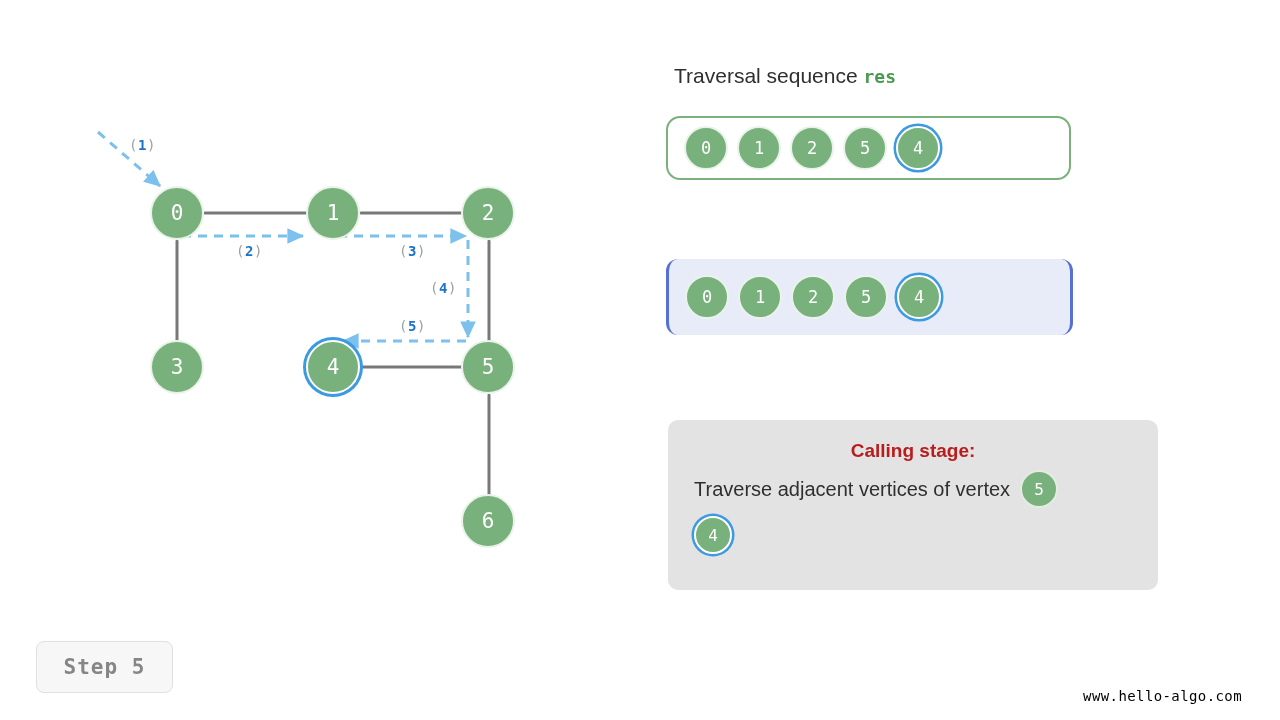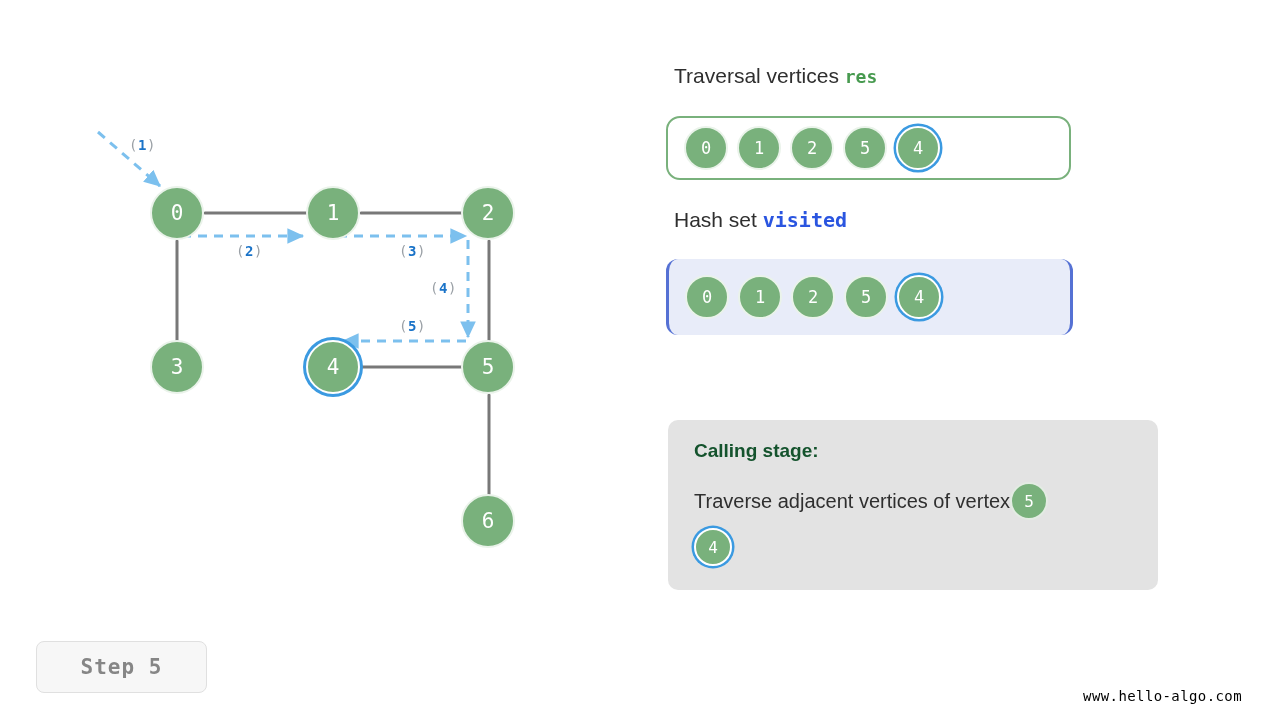--- a/index.html
+++ b/index.html
@@ -147,52 +147,53 @@
     left: 2px; top: 420px;
     width: 490px; height: 170px;
     background: #e3e3e3;
     border-radius: 10px;
     box-sizing: border-box;
     padding: 20px 26px;
   }
   #stage-heading {
     font-size: 19px;
     font-weight: 700;
-    color: #14532d;
-    margin-bottom: 16px;
+    color: #b91c1c;
+    margin-bottom: 4px;
+    text-align: center;
   }
   .stage-line {
     display: flex;
     align-items: center;
     font-size: 20px;
     color: #2f2f2f;
     height: 46px;
   }
-  .stage-line .txt { }
+  .stage-line .txt { margin-right: 10px; }
   .stage-chip {
     width: 38px; height: 38px;
     border-radius: 50%;
     background: #79b17c;
     border: 2px solid #e3ece3;
     box-sizing: border-box;
     display: flex; align-items: center; justify-content: center;
     color: #ffffff;
     font-family: "DejaVu Sans Mono", "Liberation Mono", monospace;
     font-size: 16px;
   }
   .stage-chip.hl {
     border: 2px solid #ffffff;
     box-shadow: 0 0 0 2.5px #3b9ae1;
   }
 
   
   #step-badge {
     position: absolute;
     left: 36px; top: 641px;
-    width: 171px; height: 52px;
+    width: 137px; height: 52px;
     background: #f7f7f7;
     border: 1.5px solid #e0e0e0;
     border-radius: 8px;
     box-sizing: border-box;
     display: flex; align-items: center; justify-content: center;
     font-family: "DejaVu Sans Mono", "Liberation Mono", monospace;
     font-size: 21px;
     font-weight: 700;
     color: #868686;
     letter-spacing: 1px;
@@ -271,21 +272,21 @@
     <span class="paren">(</span><span class="pnum">4</span><span class="paren">)</span>
   </div>
   <div class="step-label" style="left:399px;top:318px;">
     <span class="paren">(</span><span class="pnum">5</span><span class="paren">)</span>
   </div>
 </div>
 
 <div id="right-panel">
 
   <div class="section-title" id="res-title">
-    <span>Traversal vertices</span>
+    <span>Traversal sequence</span>
     <span class="code-res">res</span>
   </div>
 
   <div id="res-box">
     <div class="chip">
         <span>0</span>
       </div>
     <div class="chip">
         <span>1</span>
       </div>
@@ -293,24 +294,20 @@
         <span>2</span>
       </div>
     <div class="chip">
         <span>5</span>
       </div>
     <div class="chip hl">
         <span>4</span>
       </div>
   </div>
 
-  <div class="section-title" id="visited-title">
-    <span>Hash set</span>
-    <span class="code-visited">visited</span>
-  </div>
 
   <div id="visited-box">
     <div class="chip">
         <span>0</span>
       </div>
     <div class="chip">
         <span>1</span>
       </div>
     <div class="chip">
         <span>2</span>

